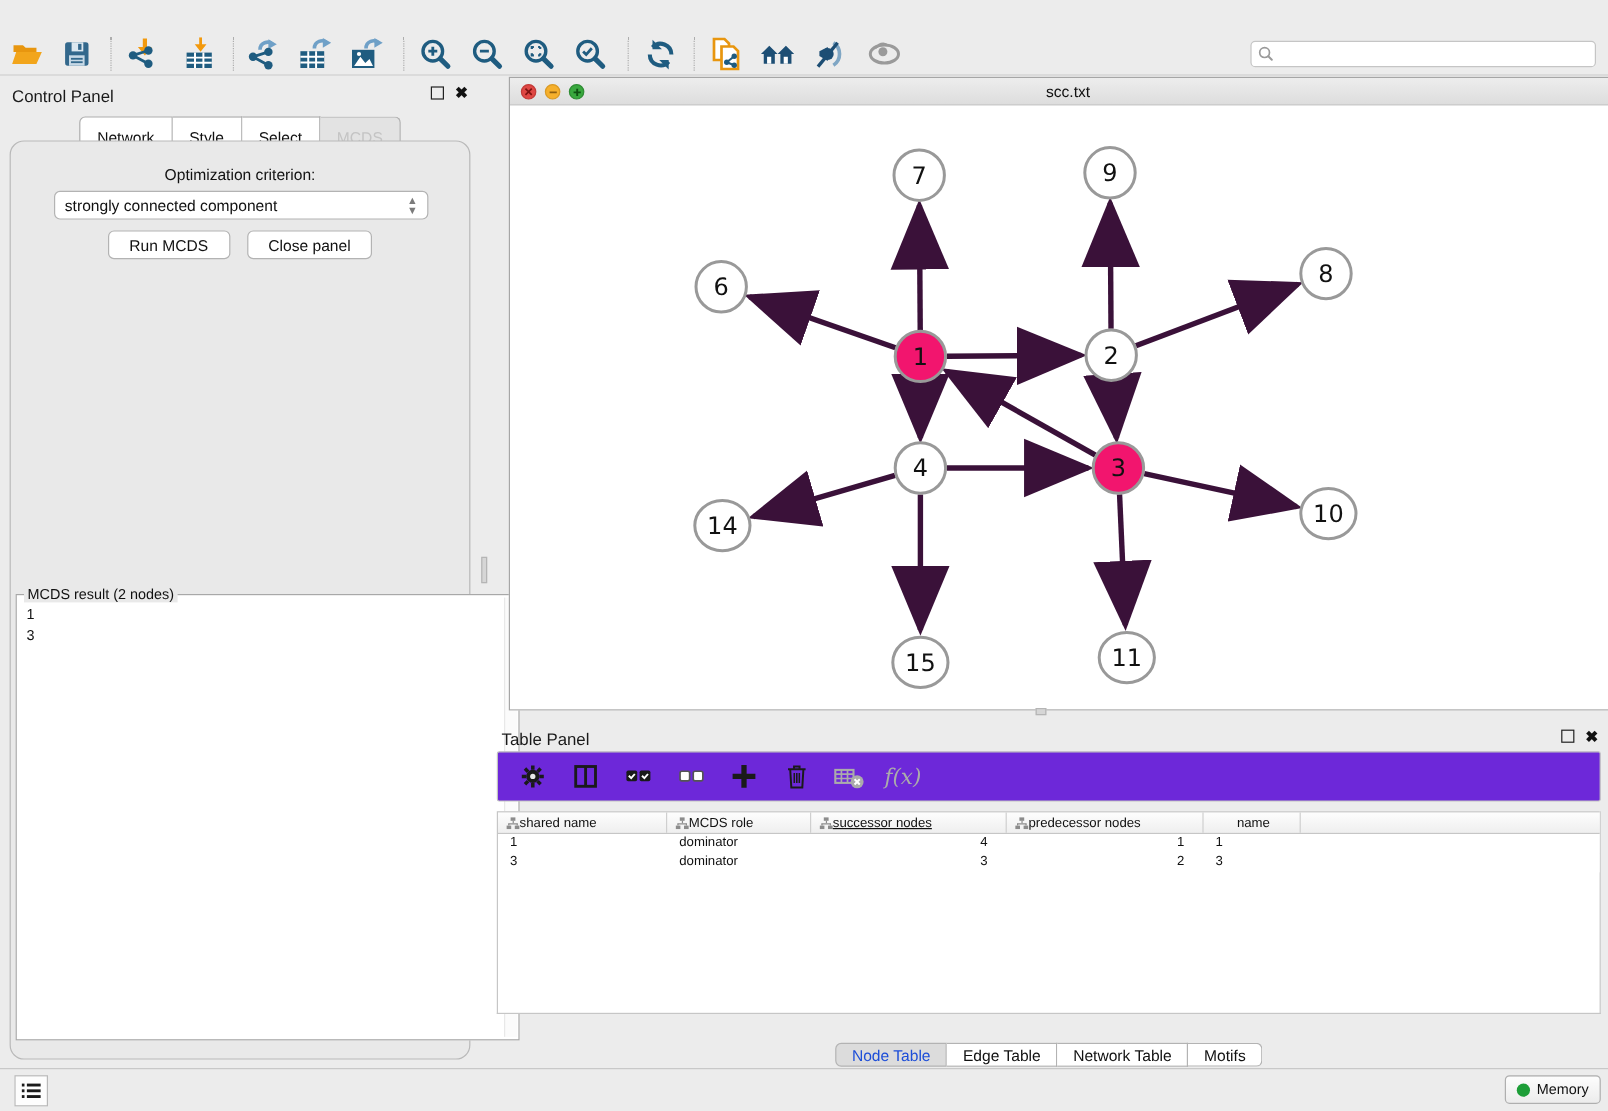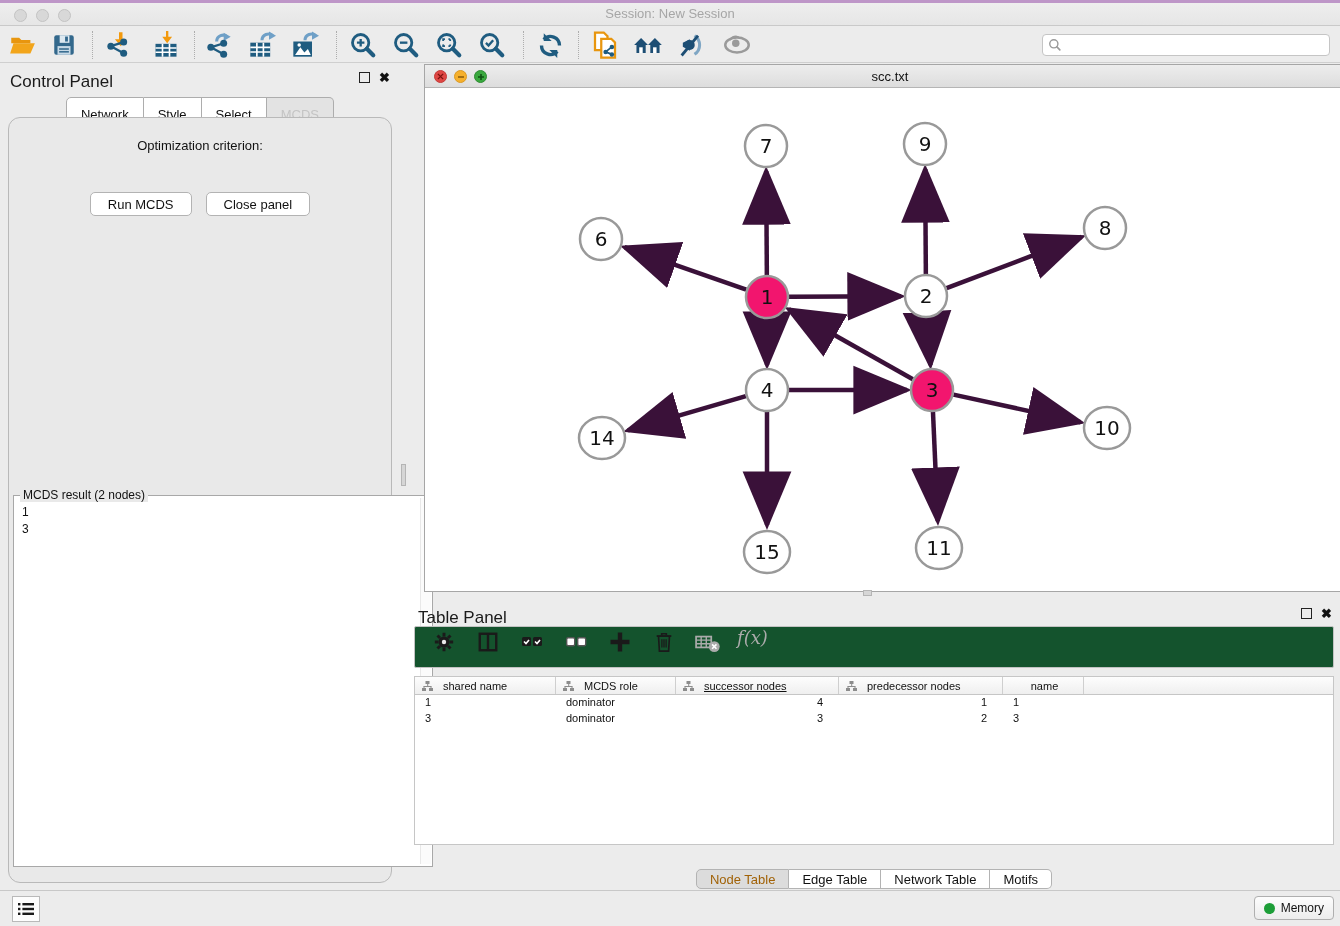--- a/index.html
+++ b/index.html
@@ -25,21 +25,21 @@
   .tsep{ position:absolute; top:4px; height:28px; width:0;
      border-left:1px dotted #ADADAD; }
   .searchbox{ position:absolute; right:10px; top:7px; width:288px; height:22px;
      background:#fff; border:1px solid #C5C5C5; border-radius:4px;
      display:flex; align-items:center; padding-left:5px; }
   .searchbox input{ border:0; outline:0; flex:1; font-size:12px; background:transparent;
      font-family:"Liberation Sans",sans-serif; }
 
   
   .control-panel{ position:absolute; left:0; top:64px; width:400px; height:826px; }
-  .panel-title{ position:absolute; left:10px; top:8px; font-size:17px; color:#1a1a1a; }
+  .panel-title{ position:absolute; left:10px; top:8px; font-size:14px; color:#1a1a1a; }
   .panel-ctrls{ position:absolute; right:10px; top:8px; display:flex; gap:9px; align-items:center; }
   .float-ic{ width:11px; height:11px; border:1.6px solid #222; }
   .close-ic{ font-size:13px; font-weight:bold; color:#111; line-height:11px; }
   .cp-tabs{ position:absolute; left:0; top:33px; width:100%; display:flex; justify-content:center; }
   .tab{ height:21px; padding:16px 14px; background:#fff; border:1px solid #ADADAD;
      border-left-width:0; font-size:13px; display:flex; align-items:center; color:#111; }
   .tab:first-child{ border-left-width:1px; border-radius:5px 0 0 5px; }
   .tab:last-child{ border-radius:0 5px 5px 0; }
   .tab.selected{ background:#E3E3E3; color:#C4C4C4; }
   .cp-body{ position:absolute; left:8px; top:53px; width:384px; height:766px;
@@ -81,64 +81,57 @@
   .nlight{ width:13px; height:13px; border-radius:50%; display:flex; align-items:center;
      justify-content:center; font-size:9px; font-weight:bold; line-height:1; }
   .nl-red{ background:#DF4744; border:1px solid #C33B38; color:#7E1210; }
   .nl-yel{ background:#F6B02C; border:1px solid #DA9A24; color:#8F5F0E; }
   .nl-grn{ background:#39A83E; border:1px solid #2F8C34; color:#0E5212; }
   .net-canvas{ position:absolute; left:0; top:23px; width:930px; height:503px; background:#fff; }
 
   
   .table-panel{ position:absolute; left:0; top:536px; width:932px; height:290px; }
   .tp-toolbar{ position:absolute; left:6px; top:26px; width:920px; height:42px;
-     background:#14532d; border:1px solid #C2C2C2; border-radius:2px;
-     display:flex; align-items:flex-start; gap:14px; padding-left:14px; }
+     background:#6d28d9; border:1px solid #C2C2C2; border-radius:2px;
+     display:flex; align-items:center; gap:14px; padding-left:14px; }
   .tp-tbtn{ width:30px; height:30px; display:flex; align-items:center; justify-content:center; }
   .fx{ font-family:"DejaVu Serif", serif; font-style:italic; font-size:18px; color:#ABABAB; }
   .grid{ position:absolute; left:6px; top:76px; width:920px; height:169px;
      background:#fff; border:1px solid #C6C6C6; border-top:0; }
   .thead{ display:flex; height:19px; background:linear-gradient(#FDFDFD,#EFEFEF);
      border-top:1px solid #C6C6C6; border-bottom:1px solid #C6C6C6; }
-  .th{ display:flex; align-items:center; gap:10px; font-size:11px; color:#111;
+  .th{ display:flex; align-items:center; gap:0; font-size:11px; color:#111;
      border-right:1px solid #CFCFCF; padding:0 4px 0 7px; justify-content:flex-start; }
   .th.center{ justify-content:center; }
   .tr{ display:flex; height:16px; background:#fff; }
   .td{ font-size:11px; color:#111; padding:1px 16px 0 10px; overflow:hidden; }
   .td.left{ text-align:left; padding:1px 4px 0 10px; }
   .td.right{ text-align:right; }
   .tp-tabs{ position:absolute; left:0; top:269px; width:100%; display:flex; justify-content:center; }
   .btab{ height:20px; padding:0 13px; background:#fff; border:1px solid #B3B3B3;
      border-left-width:0; font-size:13px; display:flex; align-items:center; color:#111; }
   .btab:first-child{ border-left-width:1px; border-radius:5px 0 0 5px; }
   .btab:last-child{ border-radius:0 5px 5px 0; }
-  .btab.selected{ background:#DCDCDC; color:#a16207; }
+  .btab.selected{ background:#DCDCDC; color:#1d4ed8; }
 
   
   .statusbar{ position:absolute; left:0; top:890px; width:100%; height:36px;
      background:#ECECEC; border-top:1px solid #C8C8C8; }
   .list-btn{ position:absolute; left:12px; top:5px; width:28px; height:26px; background:#FDFDFD;
      border:1px solid #B9B9B9; display:flex; align-items:center; justify-content:center; }
   .memory-btn{ position:absolute; right:6px; top:5px; height:24px; padding:0 9px;
      background:linear-gradient(#FDFDFD,#ECECEC); border:1px solid #AFAFAF; border-radius:4px;
      display:flex; align-items:center; gap:6px; font-size:12px; color:#111; }
   .mem-dot{ width:11px; height:11px; border-radius:50%; background:#1D9E38; }
 </style>
 </head>
 <body>
 
 <div class="app">
 
-  <div class="titlebar">
-    <div class="accent-strip"></div>
-    <div class="traffic" style="left:14px"></div>
-    <div class="traffic" style="left:36px"></div>
-    <div class="traffic" style="left:58px"></div>
-    <div class="app-title">Session: New Session</div>
-  </div>
 
   <div class="toolbar">
     <div class="tbtn" style="left:5px">
       <svg width="27" height="27" viewBox="0 0 24 24">
           <path d="M2 5h7l2 2h8v3H2z" fill="#E8960F"></path>
           <path d="M4 10h19l-4 9H1z" fill="#F2A51B"></path>
         </svg>
     </div>
     <div class="tbtn" style="left:47px">
       <svg width="26" height="26" viewBox="0 0 24 24">
@@ -283,20 +276,27 @@
       <div class="close-ic">✖</div>
     </div>
     <div class="cp-tabs" id="cp-tabs">
         <div class="tab">Network</div>
         <div class="tab">Style</div>
         <div class="tab">Select</div>
         <div class="tab selected">MCDS</div>
       </div>
     <div class="cp-body">
       <div class="opt-label">Optimization criterion:</div>
+      <div class="criterion">
+        <span>strongly connected component</span>
+        <span class="spin">
+            <span>▲</span>
+            <span>▼</span>
+          </span>
+      </div>
       <div class="cp-buttons">
         <div class="btn">Run MCDS</div>
         <div class="btn">Close panel</div>
       </div>
       <div class="result-box">
         <div class="result-legend">MCDS result (2 nodes)</div>
         <pre class="result-text">1
 3</pre>
         <div class="result-scroll"></div>
       </div>

